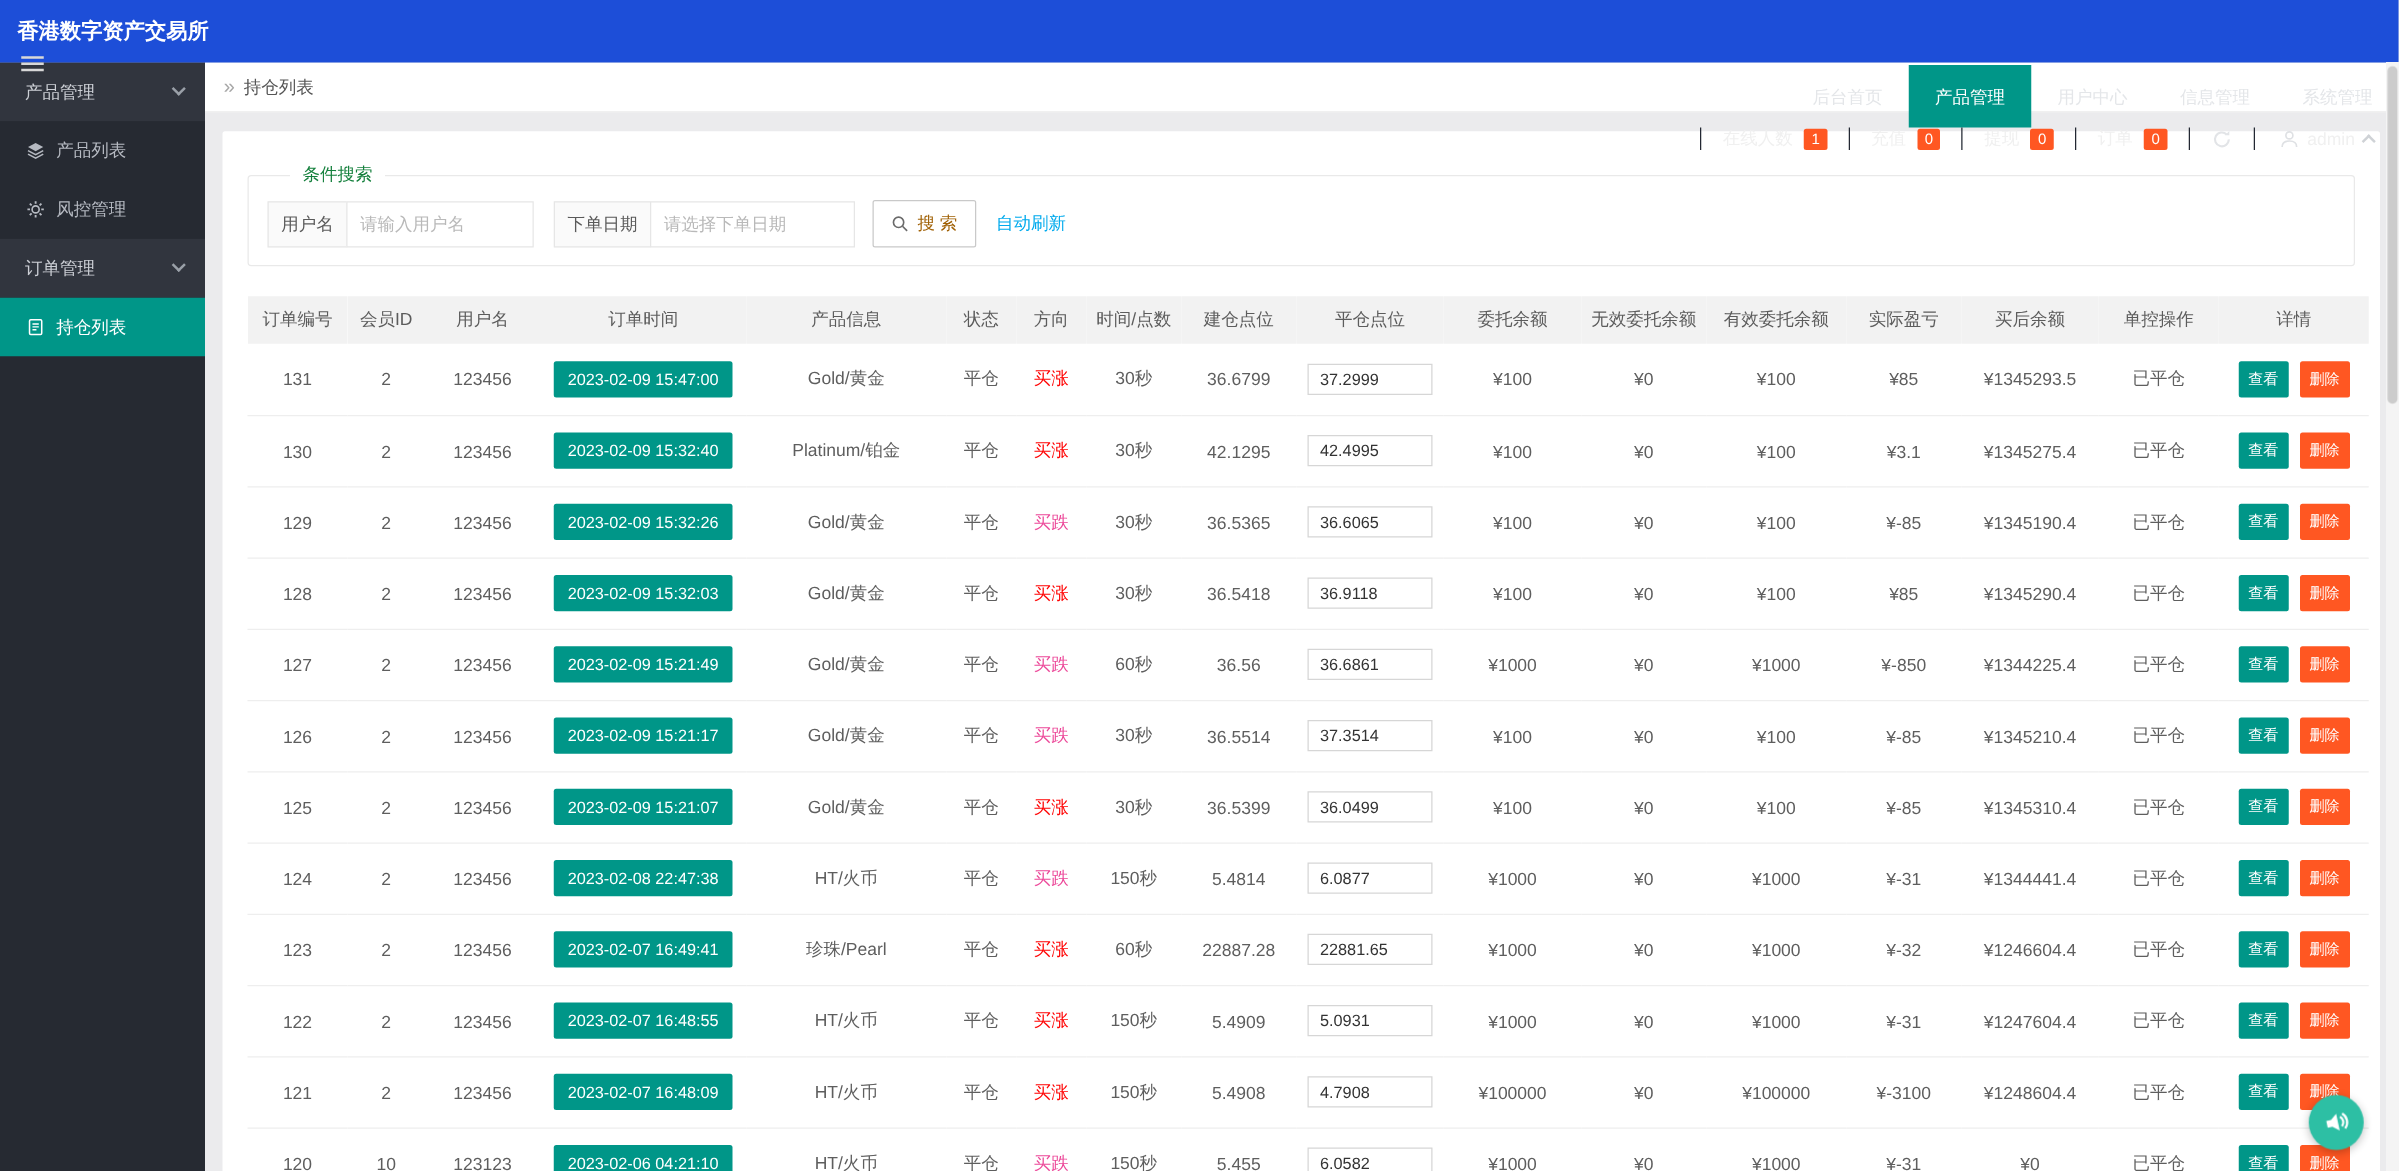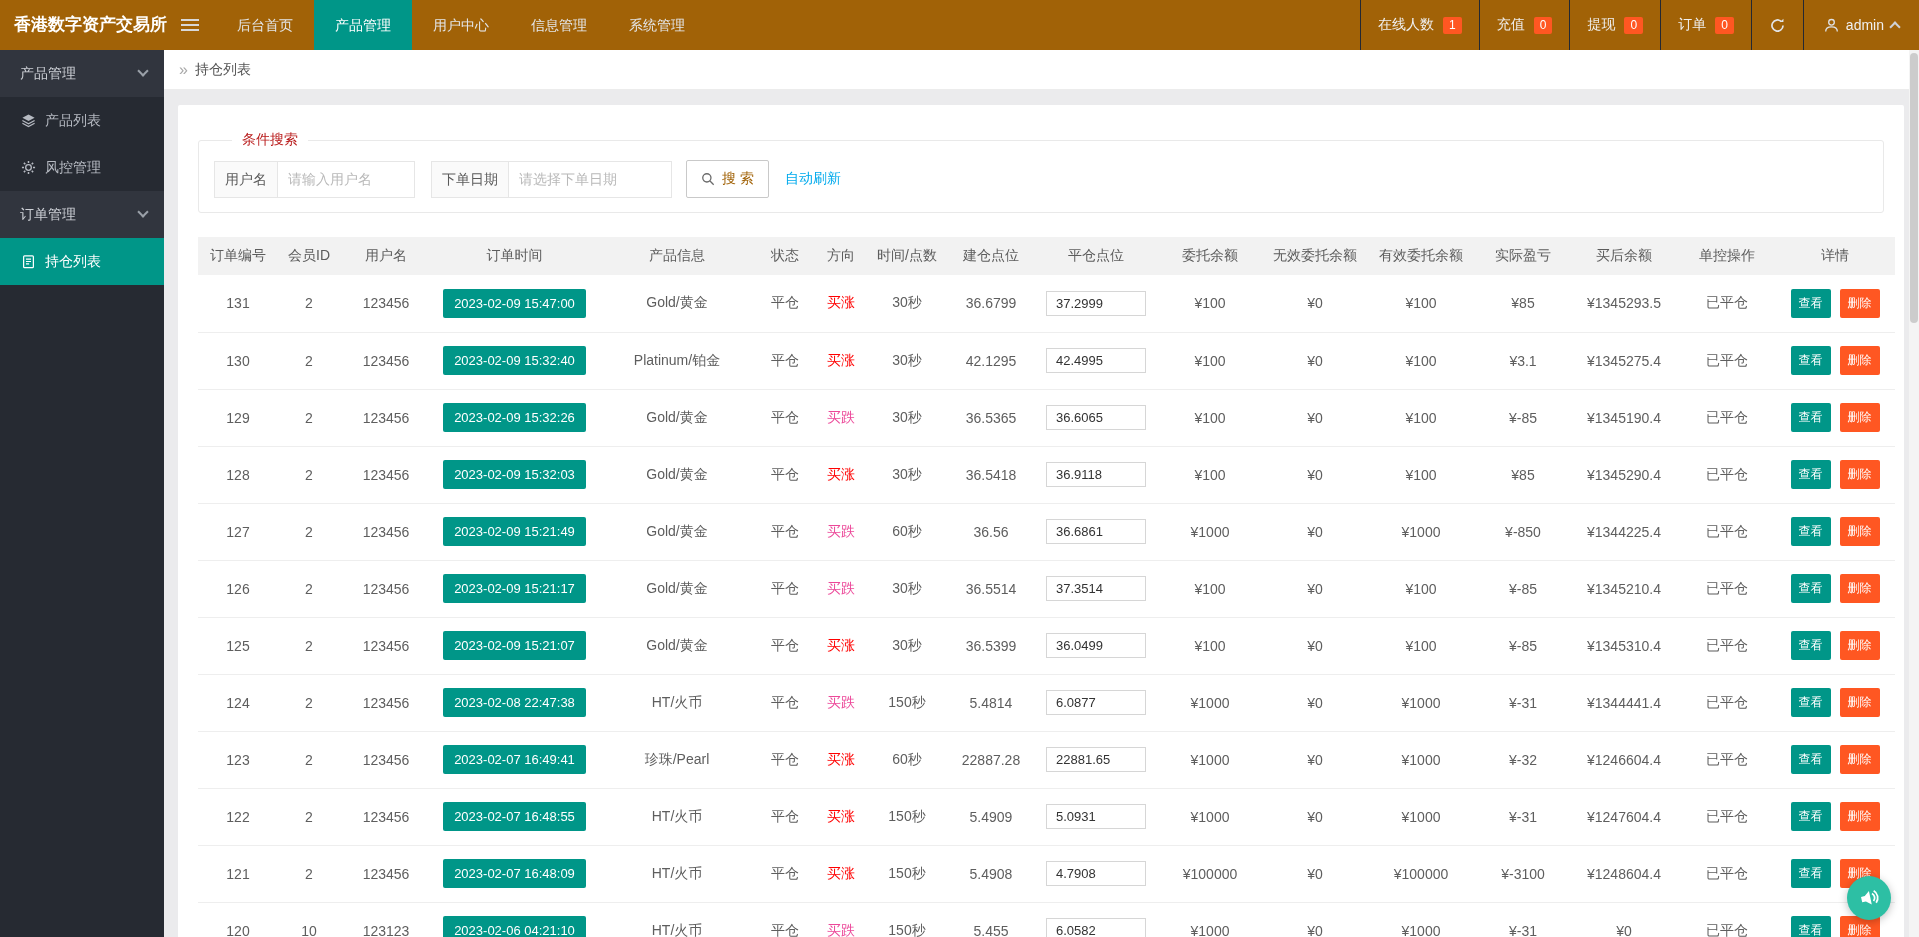--- a/index.html
+++ b/index.html
@@ -3,21 +3,21 @@
 <meta charset="utf-8">
 <style>
   * { box-sizing: border-box; }
   html,body { margin:0; padding:0; }
   body {
     width:1919px; height:937px; overflow:hidden; position:relative;
     font-family:"Liberation Sans","DejaVu Sans",sans-serif;
     background:#ebebed; font-size:14px;
   }
   
-  .topbar { height:50px; background:#a16207; display:flex; align-items:stretch; color:#f0f0f0; position:relative; z-index:5; }
+  .topbar { height:50px; background:#1d4ed8; display:flex; align-items:stretch; color:#f0f0f0; position:relative; z-index:5;flex-direction:column; }
   .logo { width:164px; line-height:50px; padding-left:14px; font-size:17px; font-weight:bold; color:#fff; white-space:nowrap; }
   .hamburger { width:52px; display:flex; align-items:center; justify-content:center; cursor:pointer; }
   .hamburger .bars { width:18px; height:2px; background:#d8d8d8; box-shadow:0 -5px 0 #d8d8d8, 0 5px 0 #d8d8d8; }
   .nav-tabs { display:flex; align-items:stretch;justify-content:flex-end; }
   .nav-item { padding:0 21px; line-height:50px; font-size:14px; color:#e4e6e9; cursor:pointer; white-space:nowrap; }
   .nav-item.active { background:#009688; color:#fff; }
   .top-right { margin-left:auto; display:flex; align-items:stretch; }
   .stat { display:flex; align-items:center; gap:9px; padding:0 17px; border-left:1px solid #232833; font-size:14px; cursor:pointer; }
   .badge { background:#ff5722; color:#fff; font-size:12px; line-height:17px; padding:0 6px; border-radius:2px; }
   .icon-btn { width:52px; display:flex; align-items:center; justify-content:center; border-left:1px solid #232833; cursor:pointer; }
@@ -31,25 +31,25 @@
   .side-item.active { background:#009688; color:#fff; }
   .side-item svg { flex:0 0 auto; }
   
   .main { position:absolute; left:164px; top:50px; right:0; bottom:0; overflow:hidden; }
   .crumb-bar { height:40px; background:#fff; display:flex; align-items:center; padding-left:15px; color:#555; border-bottom:1px solid #ececec; }
   .crumb-caret { color:#a8a8a8; font-size:16px; margin-right:9px; letter-spacing:-2px; }
   
   .content { position:absolute; left:0; top:40px; right:0; bottom:0; background:#ebebed; padding:15px 15px 0 14px; overflow:hidden; }
   .card { background:#fff; border-radius:2px; padding:10px 20px 20px; min-height:960px; }
   fieldset.search-box { border:1px solid #e9e9e9; border-radius:3px; margin:16px 0 0; padding:11px 15px 14px; }
-  fieldset.search-box legend { margin-left:18px; padding:0 10px; color:#b91c1c; font-size:14px; }
+  fieldset.search-box legend { margin-left:18px; padding:0 10px; color:#15803d; font-size:14px; }
   .form-row { display:flex; align-items:center; }
   .input-group { display:flex; }
   .ig-label { border:1px solid #e6e6e6; background:#fafafa; padding:0 10px; height:37px; line-height:35px; font-size:14px; color:#5a5a5a; white-space:nowrap; }
-  .ig-input { border:1px solid #e6e6e6; margin-left:-1px; height:37px; width:138px; padding:0 10px; font-size:14px; color:#333; outline:none; }
+  .ig-input { border:1px solid #e6e6e6; margin-left:-1px; height:37px; width:150px; padding:0 10px; font-size:14px; color:#333; outline:none; }
   .ig-input::placeholder { color:#b9b9b9; }
   .date-group { margin-left:16px; }
   .date-group .ig-input { width:164px; }
   .search-btn { margin-left:14px; height:38px; padding:0 14px; background:#fff; border:1px solid #c9c9c9; border-radius:2px; font-size:14px; color:#a16207; display:flex; align-items:center; gap:7px; cursor:pointer; }
   .auto-refresh { margin-left:16px; color:#01AAED; font-size:14px; cursor:pointer; text-decoration:none; }
   
   table.grid { width:100%; border-collapse:collapse; table-layout:fixed; margin-top:24px; }
   table.grid thead th { background:#f2f2f2; height:38px; font-weight:400; font-size:14px; color:#5c5c5c; white-space:nowrap; overflow:hidden; }
   table.grid tbody td { height:57px; text-align:center; font-size:14px; color:#5e5e5e; border-bottom:1px solid #eeeeee; white-space:nowrap; overflow:hidden; }
   .time-btn { background:#009688; color:#fff; border:none; border-radius:2px; padding:7px 11px; font-size:13px; cursor:pointer; white-space:nowrap; }

